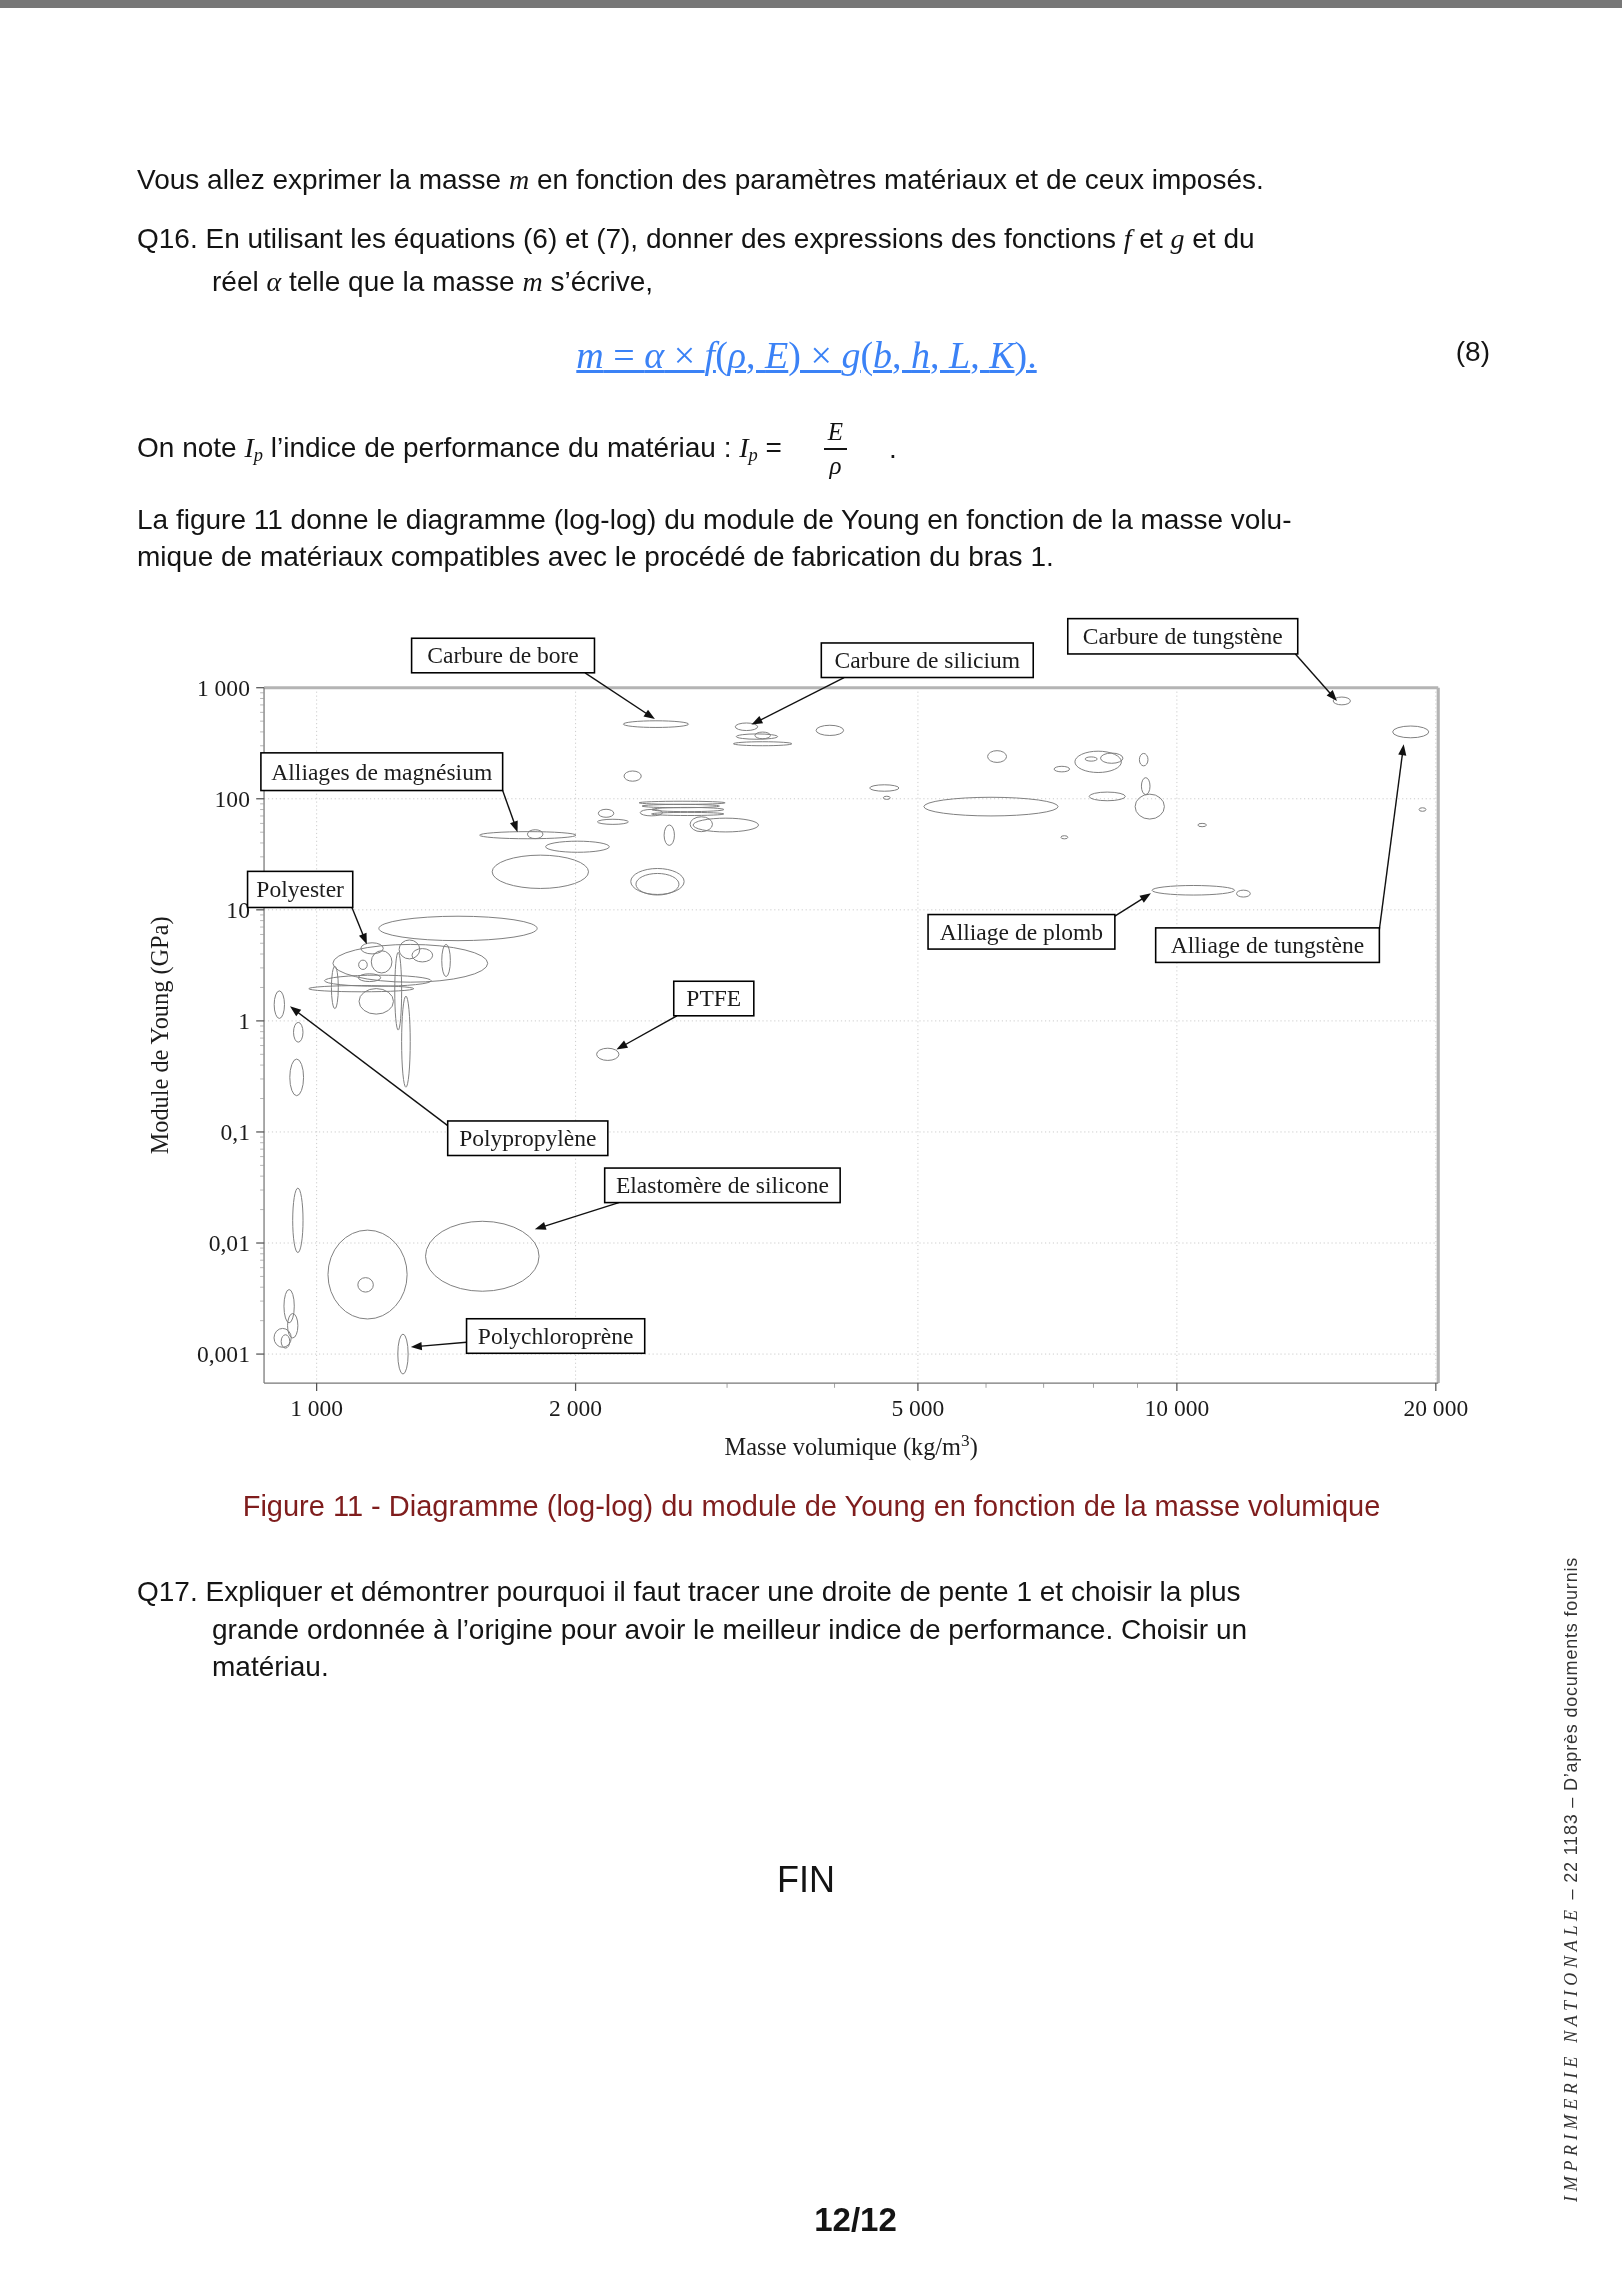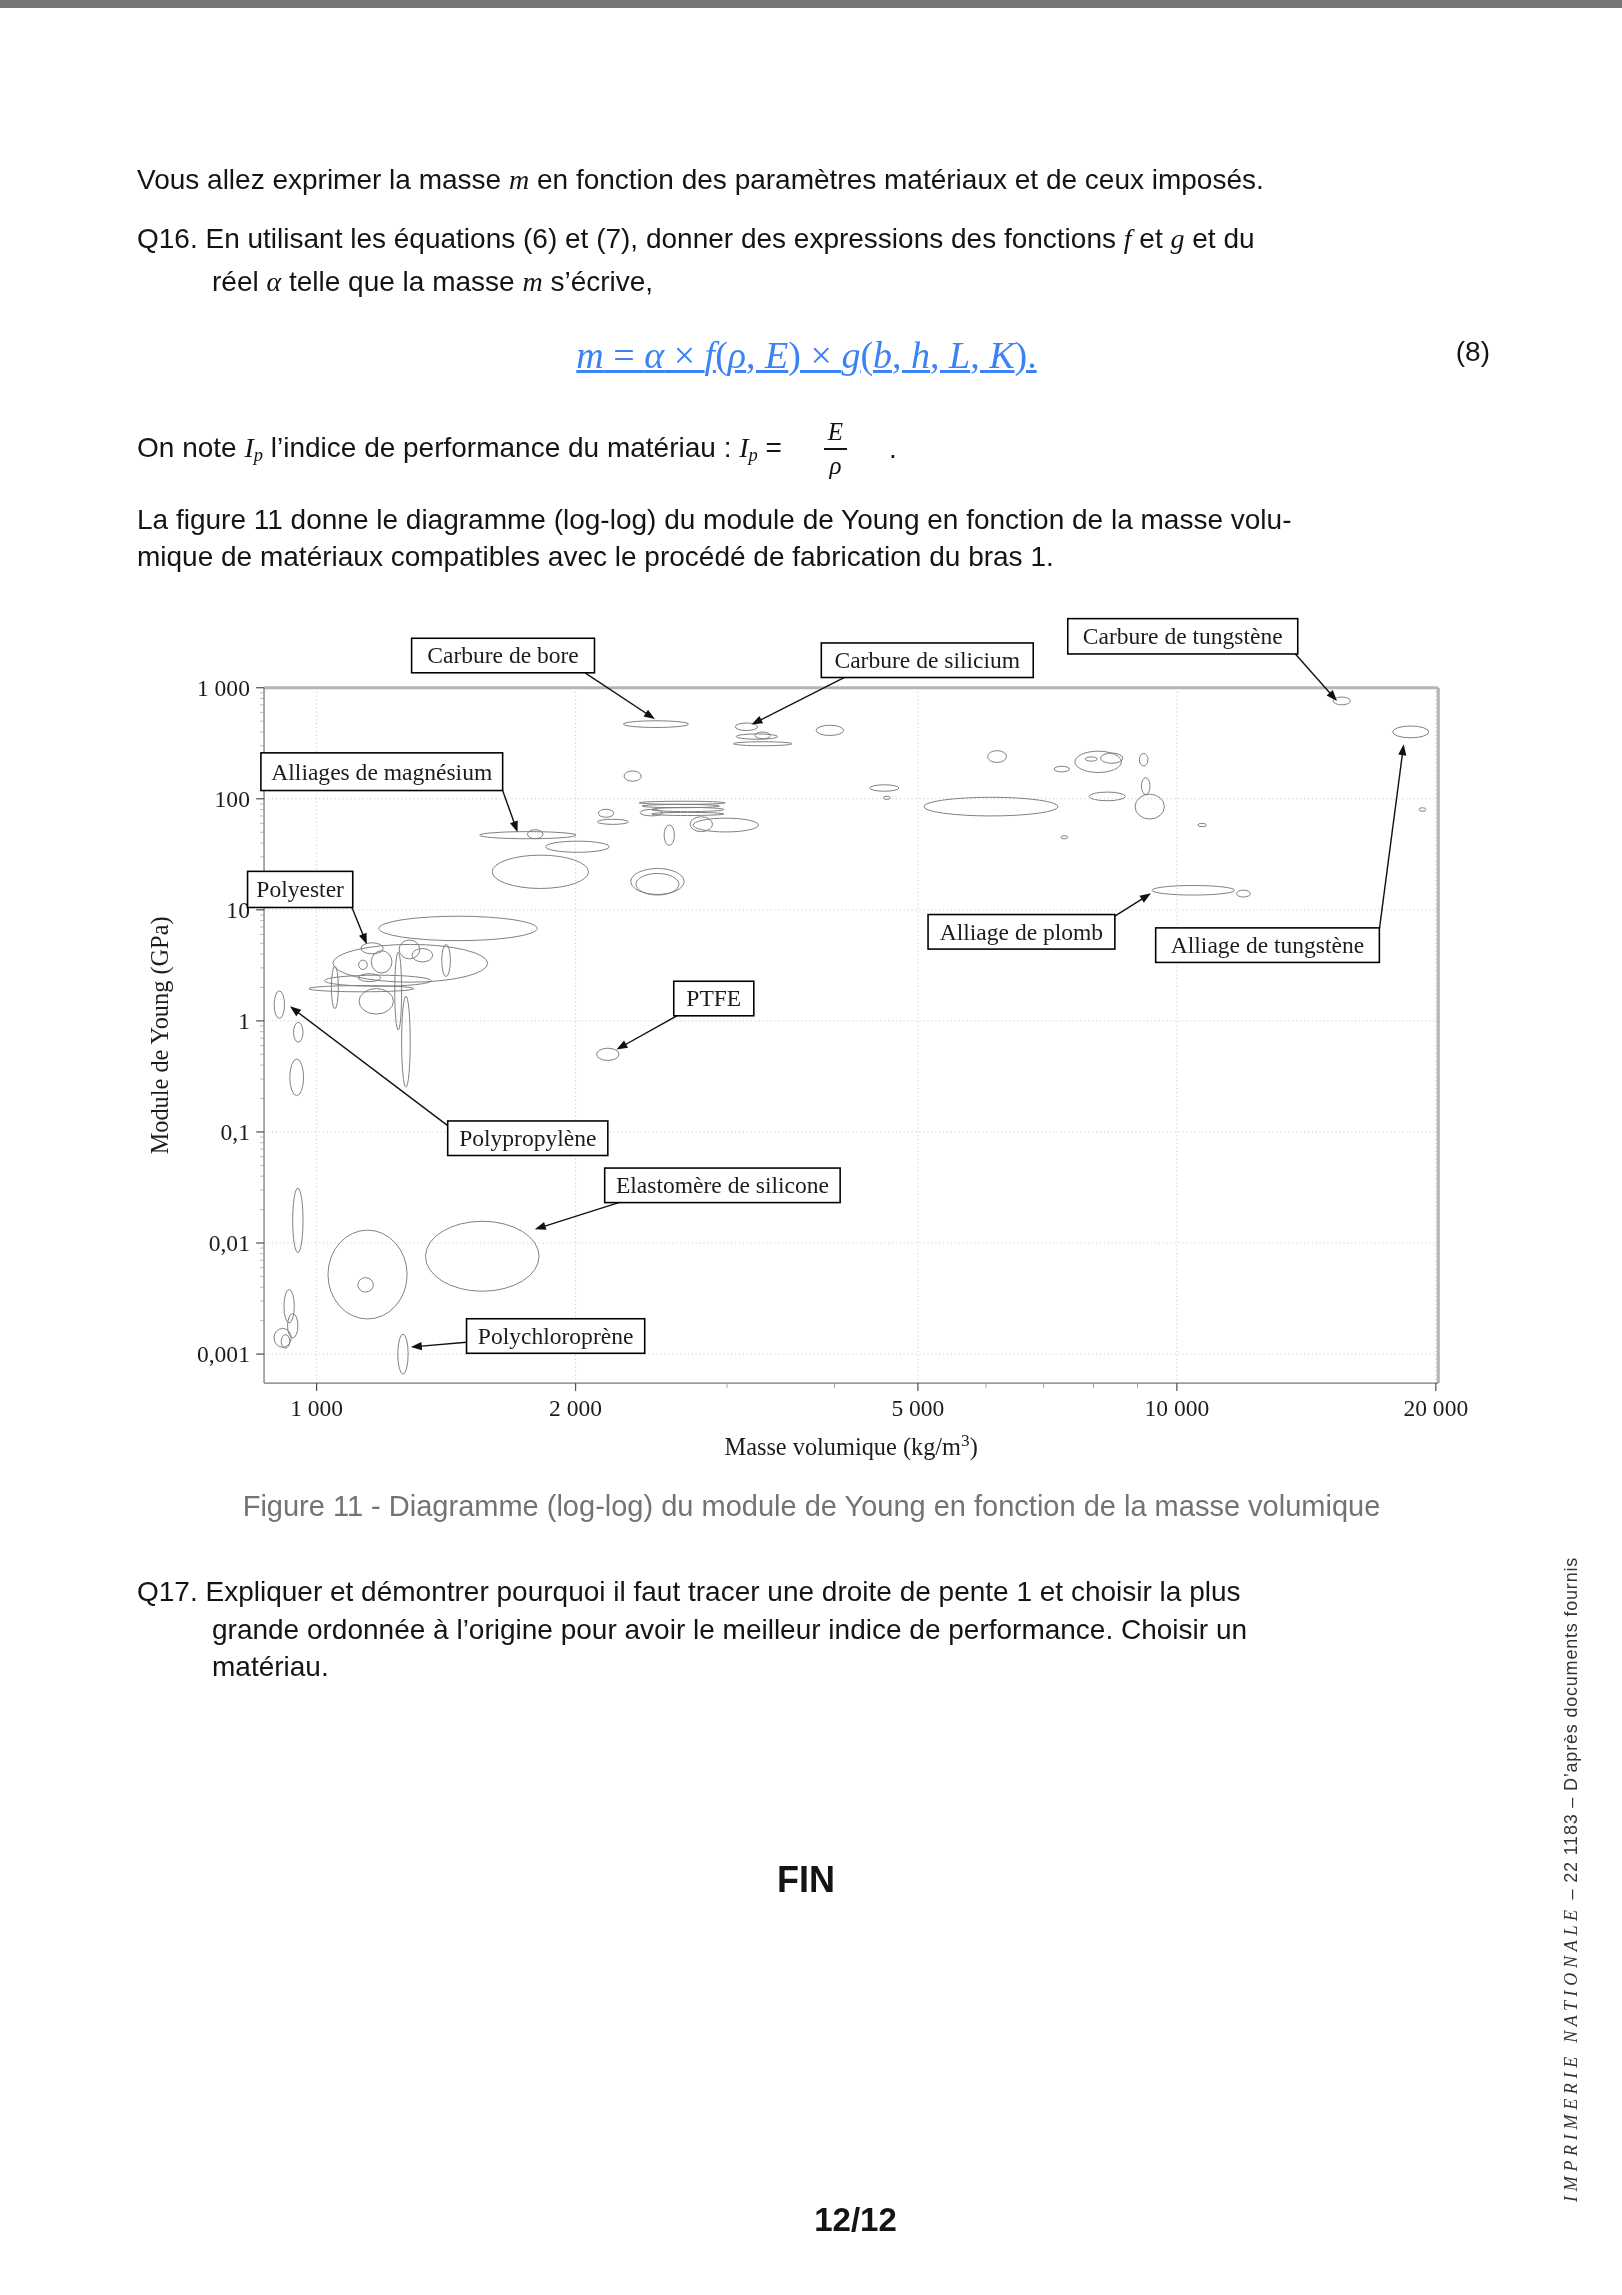--- a/index.html
+++ b/index.html
@@ -11,22 +11,22 @@
   .mi{font-family:"Liberation Serif",serif;font-style:italic;}
   .sub{font-size:66%;vertical-align:-20%;}
   .eq-line{font-family:"Liberation Serif",serif;font-size:38px;color:#3b82f6;text-decoration:underline;}
   .eq-line .plain{font-style:normal;}
   .eq-num{font-size:28px;color:#141414;}
   .note-row{display:flex;align-items:center;height:68px;gap:37px;}
   .frac{display:inline-flex;flex-direction:column;align-items:center;
         font-family:"Liberation Serif",serif;font-style:italic;font-size:25px;
         line-height:1.05;margin:0 4.7px;}
   .frac .bar{width:23.6px;height:2.4px;background:#141414;margin:2.4px 0;}
-  .caption{width:1623px;text-align:center;font-size:29px;color:#737373;}
-  .fin{font-size:36px;font-weight:bold;color:#141414;}
+  .caption{width:1623px;text-align:center;font-size:29px;color:#7f1d1d;}
+  .fin{font-size:36px;font-weight:normal;color:#141414;}
   .pagenum{width:1623px;text-align:center;font-size:33px;font-weight:bold;color:#141414;padding-left:44px;}
   .sidebar{transform-origin:0 0;transform:rotate(-90deg);white-space:nowrap;
            font-size:18px;color:#333;}
   .sidebar .imp{font-family:"Liberation Serif",serif;font-style:italic;letter-spacing:4.7px;}
   .sidebar .rest{font-family:"Liberation Sans",sans-serif;letter-spacing:0.8px;}
   svg{position:absolute;left:0;top:0;}
 </style>
 </head>
 <body>
 

